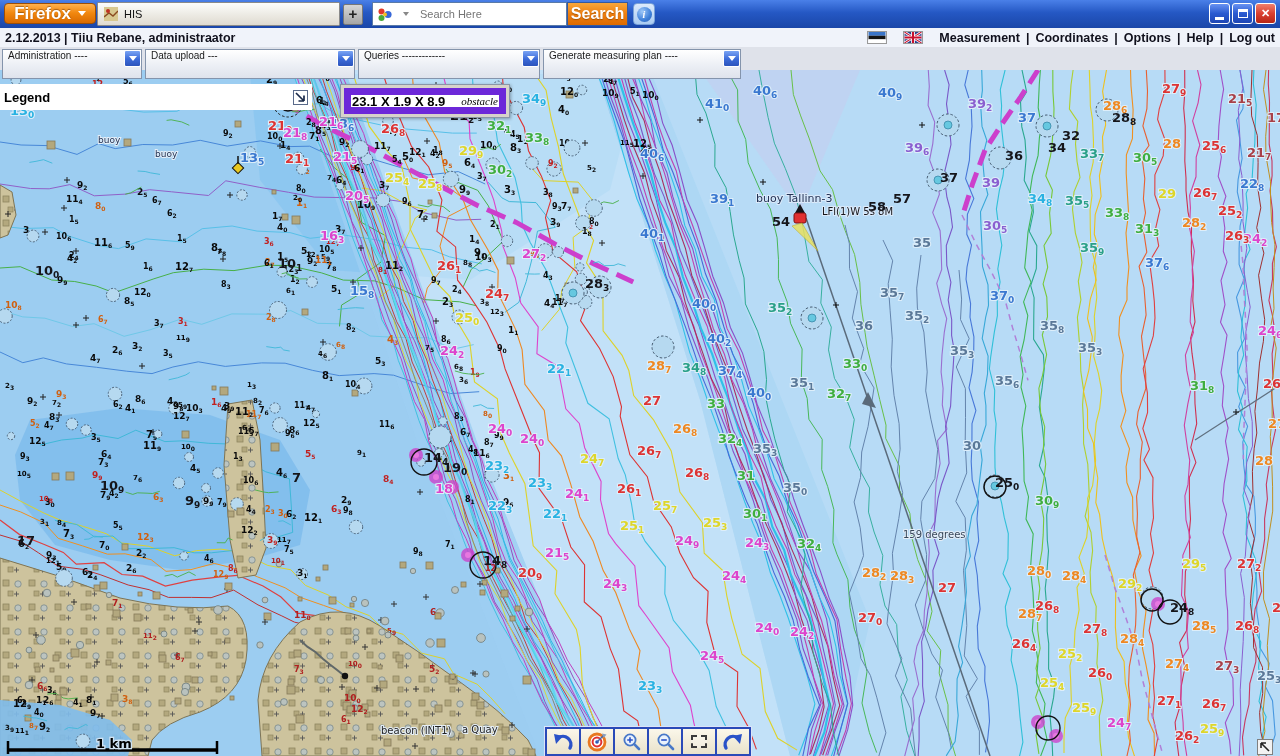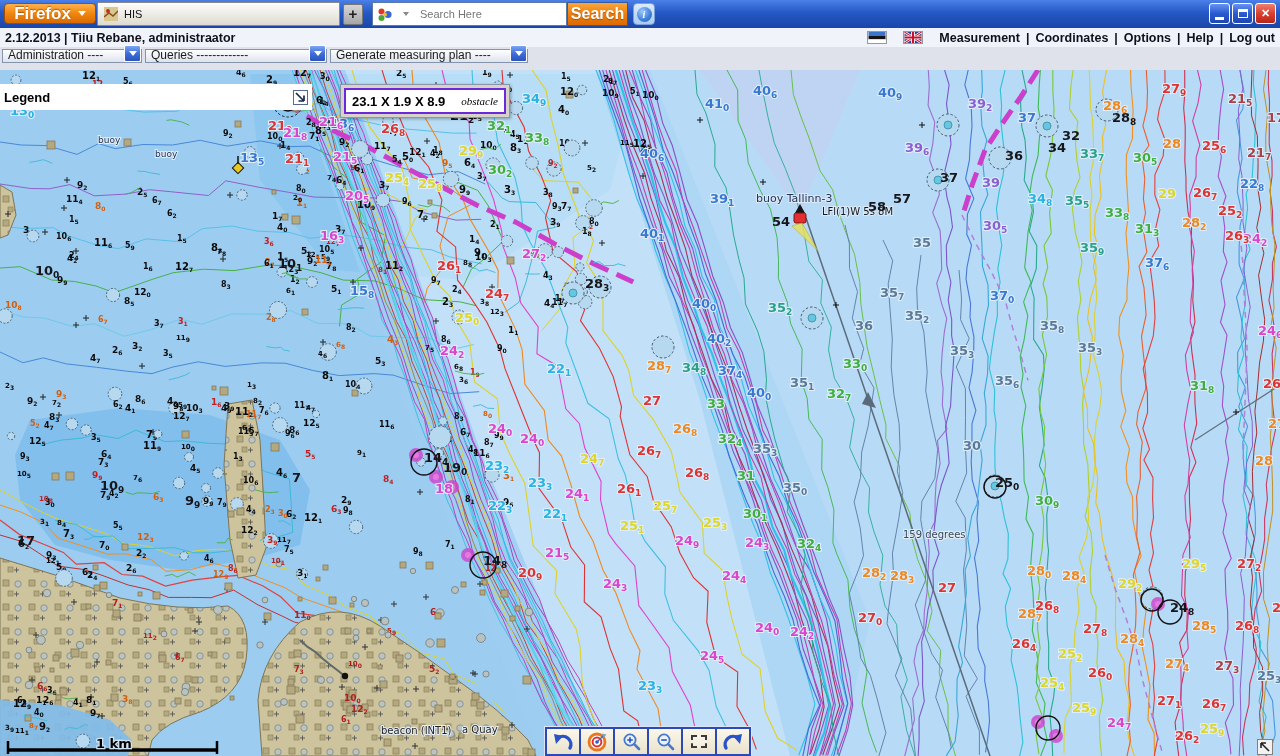--- a/index.html
+++ b/index.html
@@ -25,30 +25,30 @@
 .minbar{width:9px;height:3px;background:#fff;margin-top:9px}
 .resbox{width:10px;height:9px;border:1px solid #fff;border-top:3px solid #fff}
 
 .userbar{position:absolute;top:28px;left:0;width:1280px;height:19px;background:#f0f3fa;display:flex;align-items:center;justify-content:space-between;padding:8px 5px;font-size:12.5px;font-weight:bold;color:#10101c;z-index:30}
 .userbar .right{display:flex;align-items:center;gap:16px}
 .navlinks{display:flex;gap:6px}
 .navlinks span[data-interactable="true"]{cursor:pointer}
 .flag{width:20px;height:13px;border:1px solid #999;display:block}
 
 .menubar{position:absolute;top:47px;left:0;width:1280px;height:23px;background:#dfe2ea;display:flex;gap:3px;padding:2px;z-index:30}
-.combo{height:14px;border:1px solid #8494ac;background:linear-gradient(#fff,#eceff5 55%,#dfe3ec);display:flex;align-items:flex-end;font-size:12px;color:#1a1a1a;cursor:pointer}
+.combo{height:30px;border:1px solid #8494ac;background:linear-gradient(#fff,#eceff5 55%,#dfe3ec);display:flex;align-items:flex-start;font-size:10px;color:#1a1a1a;cursor:pointer}
 .combo .txt{flex:1;padding:0 5px;white-space:nowrap;overflow:hidden}
 .combo .arrow{width:17px;height:17px;border-radius:2px;background:linear-gradient(#7aa4f4,#3b6ad8 55%,#2c54bc);border:1px solid #fff;display:flex;align-items:center;justify-content:center}
 .combo .arrow i{width:0;height:0;border:4px solid transparent;border-top:5px solid #fff;margin-top:4px;display:block}
 
 #map{position:absolute;top:0;left:0;z-index:1}
 .legendbar{position:absolute;top:84px;left:0;width:312px;height:26px;background:#fff;z-index:6;display:flex;align-items:center;justify-content:space-between;padding:0 4px;font-size:13px;font-weight:bold;color:#000}
 .legendbar .lic{width:15px;height:15px;cursor:pointer}
 .tooltip{position:absolute;left:340px;top:84px;width:170px;height:34px;background:#d7d3cb;border:1px solid #8a96a8;box-shadow:1px 1px 3px rgba(0,0,0,.3);padding:3px;z-index:6}
-.tooltip .inner{background:#fff;border:2px solid #6d28d9;height:100%;display:flex;align-items:center;justify-content:center;gap:16px;font-size:13px;font-weight:bold;color:#000}
+.tooltip .inner{background:#fff;border:7px solid #6d28d9;height:100%;display:flex;align-items:center;justify-content:center;gap:16px;font-size:13px;font-weight:bold;color:#000}
 .tooltip .kind{font-style:italic;font-weight:normal;font-size:11px;font-family:"Liberation Serif",serif}
 .mtoolbar{position:absolute;left:545px;top:727px;height:31px;display:flex;gap:2px;background:#2a4ab8;border:2px solid #2a4ab8;box-shadow:0 0 0 1px #dce4f8;z-index:6}
 .mbtn{width:32px;height:25px;background:linear-gradient(#fbf7ea,#e9e2cb);display:flex;align-items:center;justify-content:center;cursor:pointer}
 .marquee{width:16px;height:13px;border:2px dashed #3a3a3a;background:rgba(255,255,255,.25)}
 .corner-btn{position:absolute;left:1257px;top:739px;width:16px;height:16px;background:#f2f2f2;border:1px solid #808080;z-index:6;cursor:pointer;display:flex;align-items:center;justify-content:center}
 </style>
 </head>
 <body>
 
 <svg id="map" width="1280" height="756" viewBox="0 0 1280 756" data-interactable="true">
@@ -1055,20 +1055,26 @@
   </div>
 </div>
 
 <div class="menubar" data-interactable="false">
   <div class="combo" style="width:140px" data-interactable="true">
       <span class="txt" data-interactable="false">Administration ----</span>
       <span class="arrow" data-interactable="false">
         <i></i>
       </span>
     </div>
+  <div class="combo" style="width:210px" data-interactable="true">
+      <span class="txt" data-interactable="false">Data upload ---</span>
+      <span class="arrow" data-interactable="false">
+        <i></i>
+      </span>
+    </div>
   <div class="combo" style="width:182px" data-interactable="true">
       <span class="txt" data-interactable="false">Queries -------------</span>
       <span class="arrow" data-interactable="false">
         <i></i>
       </span>
     </div>
   <div class="combo" style="width:198px" data-interactable="true">
       <span class="txt" data-interactable="false">Generate measuring plan ----</span>
       <span class="arrow" data-interactable="false">
         <i></i>

